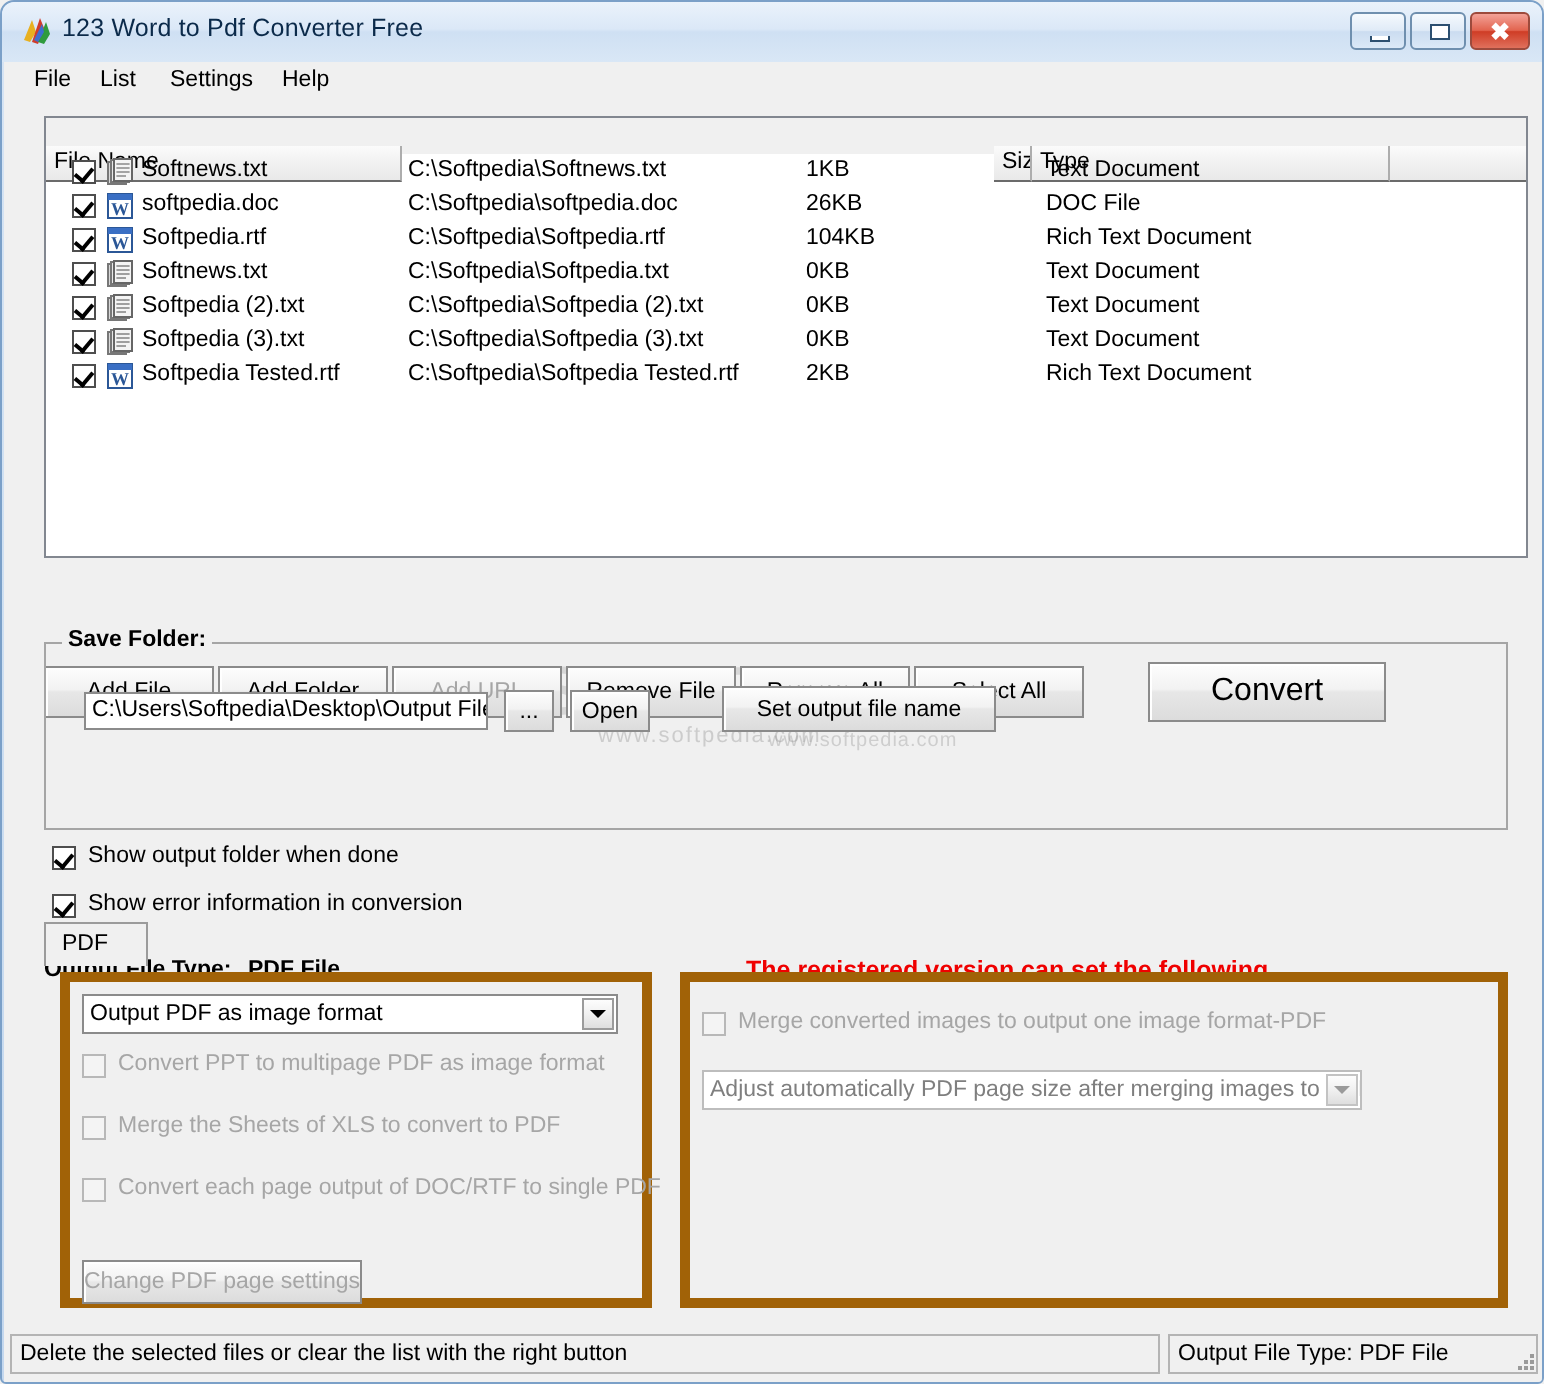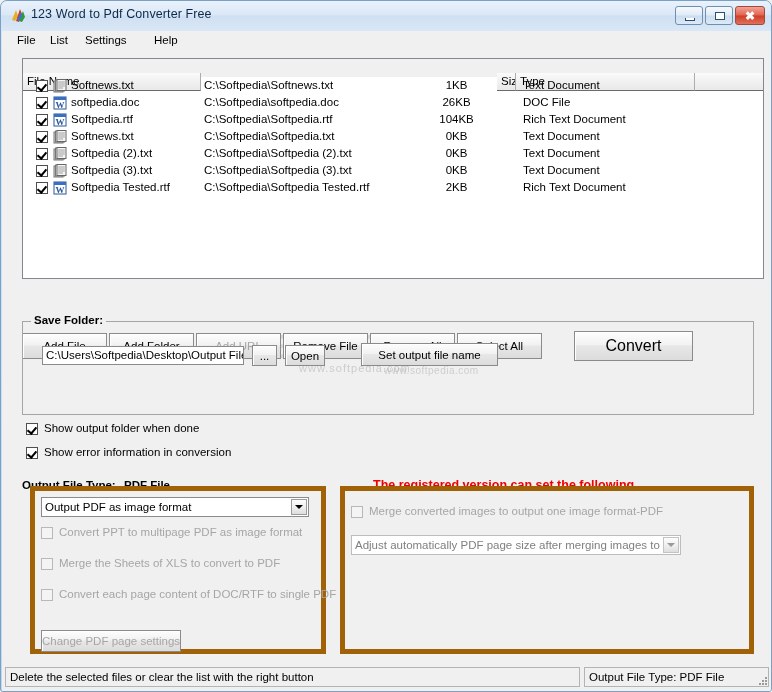--- a/index.html
+++ b/index.html
@@ -203,21 +203,21 @@
   }
   .lv-path {
     position: absolute;
     left: 181px; top: 1px;
     white-space: nowrap;
   }
   .lv-size {
     position: absolute;
     left: 380px; top: 1px;
     width: 107px;
-    text-align: center;
+    text-align: left;
     white-space: nowrap;
   }
   .lv-type {
     position: absolute;
     left: 500px; top: 1px;
     white-space: nowrap;
   }
 
   
   .btn {
@@ -411,21 +411,21 @@
     </div>
     <div class="winbtn" id="btn-close">
       <span class="glyph">✖</span>
     </div>
   </div>
 
   <div id="menubar">
       <div class="menu-item" style="left: 10px;">File</div>
       <div class="menu-item" style="left: 43px;">List</div>
       <div class="menu-item" style="left: 78px;">Settings</div>
-      <div class="menu-item" style="left: 134px; margin-left: 13px;">Help</div>
+      <div class="menu-item" style="left: 134px;">Help</div>
     </div>
 
   <div id="client">
 
     <span class="watermark" id="wm-big">SOFTPEDIA</span>
     <span class="watermark" id="wm-url">www.softpedia.com</span>
     <span class="watermark" id="wm-url2">www.softpedia.com</span>
 
     <div id="listview">
       <div id="list-header">
@@ -580,20 +580,23 @@
       </div>
 
     <span class="lbl-static" style="left:20px; top:430px; font-weight:bold;">Output File Type:</span>
     <span class="lbl-static" style="left:122px; top:430px; font-weight:bold;">PDF File</span>
 
     <div id="upgrade-text">
       <div>The registered version can set the following</div>
       <div>parameters, click here to upgrade now.</div>
     </div>
 
+    <div id="tabstrip">
+      <div id="tab-pdf">PDF</div>
+    </div>
 
     <div class="panel" style="left:28px; top:437px; width:296px; height:168px;">
 
       <div class="combo" style="left:6px; top:6px; width:268px; height:20px;">
         <span>Output PDF as image format</span>
         <span class="arrow-btn">
             <i></i>
           </span>
       </div>
 
@@ -601,21 +604,21 @@
           <div class="chk dim" style="left: 6px; top: 35px;">
             <span class="box"></span>
             <span class="lbl">Convert PPT to multipage PDF as image format</span>
           </div>
           <div class="chk dim" style="left: 6px; top: 66px;">
             <span class="box"></span>
             <span class="lbl">Merge the Sheets of XLS to convert to PDF</span>
           </div>
           <div class="chk dim" style="left: 6px; top: 97px;">
             <span class="box"></span>
-            <span class="lbl">Convert each page content of DOC/RTF to single PDF</span>
+            <span class="lbl">Convert each page output of DOC/RTF to single PDF</span>
           </div>
         </div>
 
       <div class="btn disabled" style="left:6px; top:139px; width:140px; height:22px;">Change PDF page settings</div>
     </div>
 
     <div class="panel" style="left:338px; top:437px; width:414px; height:168px;">
 
       <div class="chk dim" style="left:6px; top:14px;">
         <span class="box"></span>

